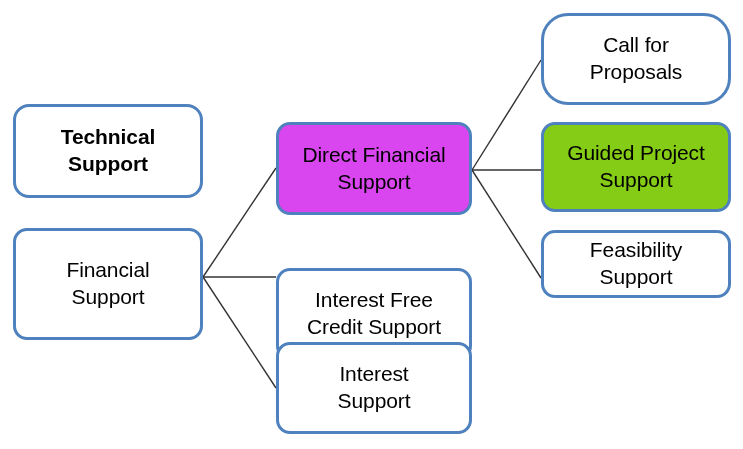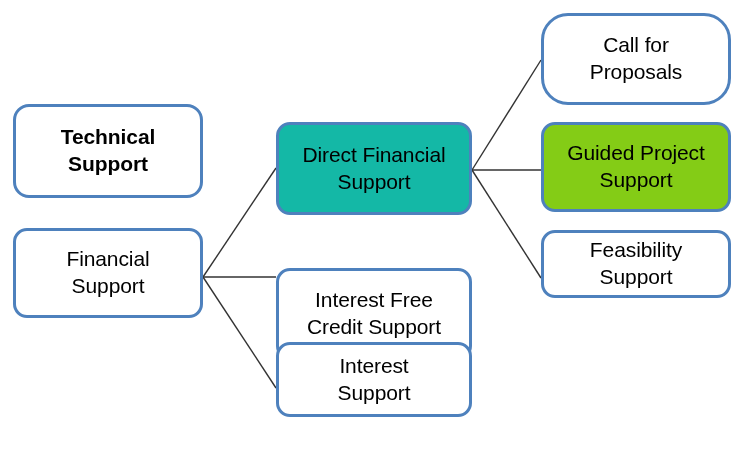--- a/index.html
+++ b/index.html
@@ -53,27 +53,27 @@
       <line x1="203" y1="277" x2="276" y2="168" stroke="#333333" stroke-width="1.4"></line>
       <line x1="203" y1="277" x2="276" y2="277" stroke="#333333" stroke-width="1.4"></line>
       <line x1="203" y1="277" x2="276" y2="388" stroke="#333333" stroke-width="1.4"></line>
       <line x1="472" y1="170" x2="541" y2="60" stroke="#333333" stroke-width="1.4"></line>
       <line x1="472" y1="170" x2="541" y2="170" stroke="#333333" stroke-width="1.4"></line>
       <line x1="472" y1="170" x2="541" y2="278" stroke="#333333" stroke-width="1.4"></line>
     </svg>
   <div id="node-layer">
       <div class="node bold" style="left: 13px; top: 104px; width: 190px; height: 94px; border-color: rgb(78, 129, 189); background: rgb(255, 255, 255); color: rgb(0, 0, 0);"><span>Technical
 Support</span></div>
-      <div class="node" style="left: 13px; top: 228px; width: 190px; height: 90px; border-color: rgb(78, 129, 189); background: rgb(255, 255, 255); color: rgb(0, 0, 0);"><span>Financial
+      <div class="node" style="left: 13px; top: 228px; width: 190px; height: 112px; border-color: rgb(78, 129, 189); background: rgb(255, 255, 255); color: rgb(0, 0, 0);"><span>Financial
 Support</span></div>
-      <div class="node" style="left: 276px; top: 122px; width: 196px; height: 93px; border-color: rgb(78, 129, 189); background: #14b8a6; color: rgb(0, 0, 0);"><span>Direct Financial
+      <div class="node" style="left: 276px; top: 122px; width: 196px; height: 93px; border-color: rgb(78, 129, 189); background: #d946ef; color: rgb(0, 0, 0);"><span>Direct Financial
 Support</span></div>
       <div class="node" style="left: 276px; top: 232px; width: 196px; height: 92px; border-color: rgb(78, 129, 189); background: rgb(255, 255, 255); color: rgb(0, 0, 0); margin-top: 36px;"><span>Interest Free
 Credit Support</span></div>
-      <div class="node" style="left: 276px; top: 342px; width: 196px; height: 75px; border-color: rgb(78, 129, 189); background: rgb(255, 255, 255); color: rgb(0, 0, 0);"><span>Interest
+      <div class="node" style="left: 276px; top: 342px; width: 196px; height: 92px; border-color: rgb(78, 129, 189); background: rgb(255, 255, 255); color: rgb(0, 0, 0);"><span>Interest
 Support</span></div>
       <div class="node" style="left: 541px; top: 13px; width: 190px; height: 92px; border-color: rgb(78, 129, 189); background: rgb(255, 255, 255); color: rgb(0, 0, 0); border-radius: 27px;"><span>Call for
 Proposals</span></div>
       <div class="node" style="left: 541px; top: 122px; width: 190px; height: 90px; border-color: rgb(78, 129, 189); background: #84cc16; color: rgb(0, 0, 0);"><span>Guided Project
 Support</span></div>
       <div class="node" style="left: 541px; top: 230px; width: 190px; height: 68px; border-color: rgb(78, 129, 189); background: rgb(255, 255, 255); color: rgb(0, 0, 0);"><span>Feasibility
 Support</span></div>
     </div>
 </div>
 

